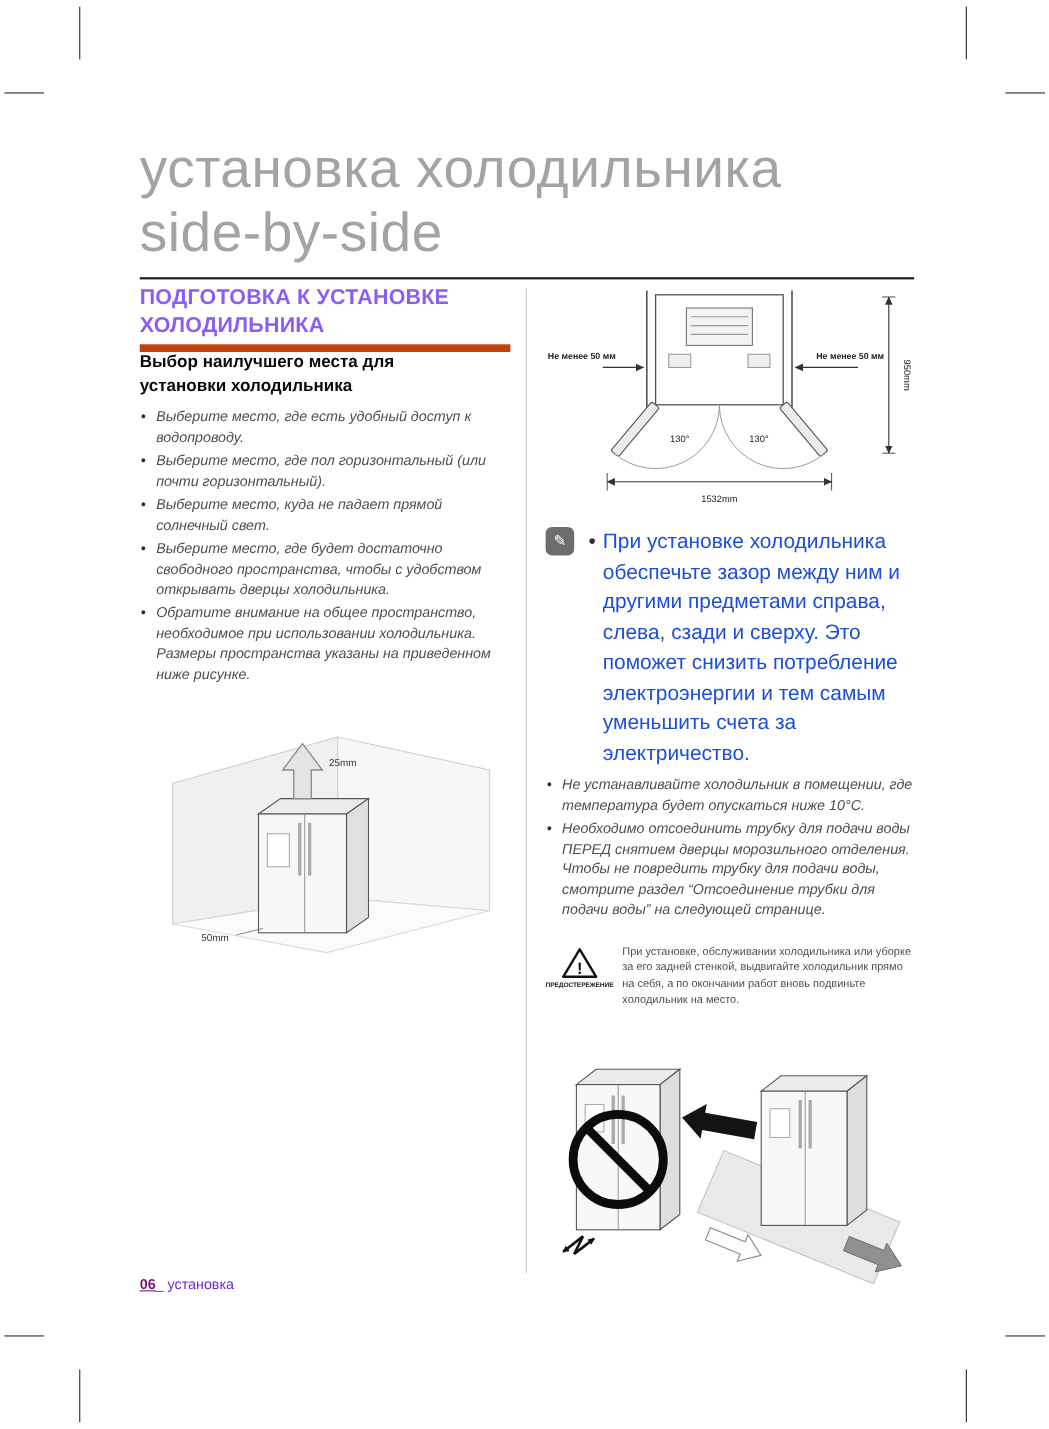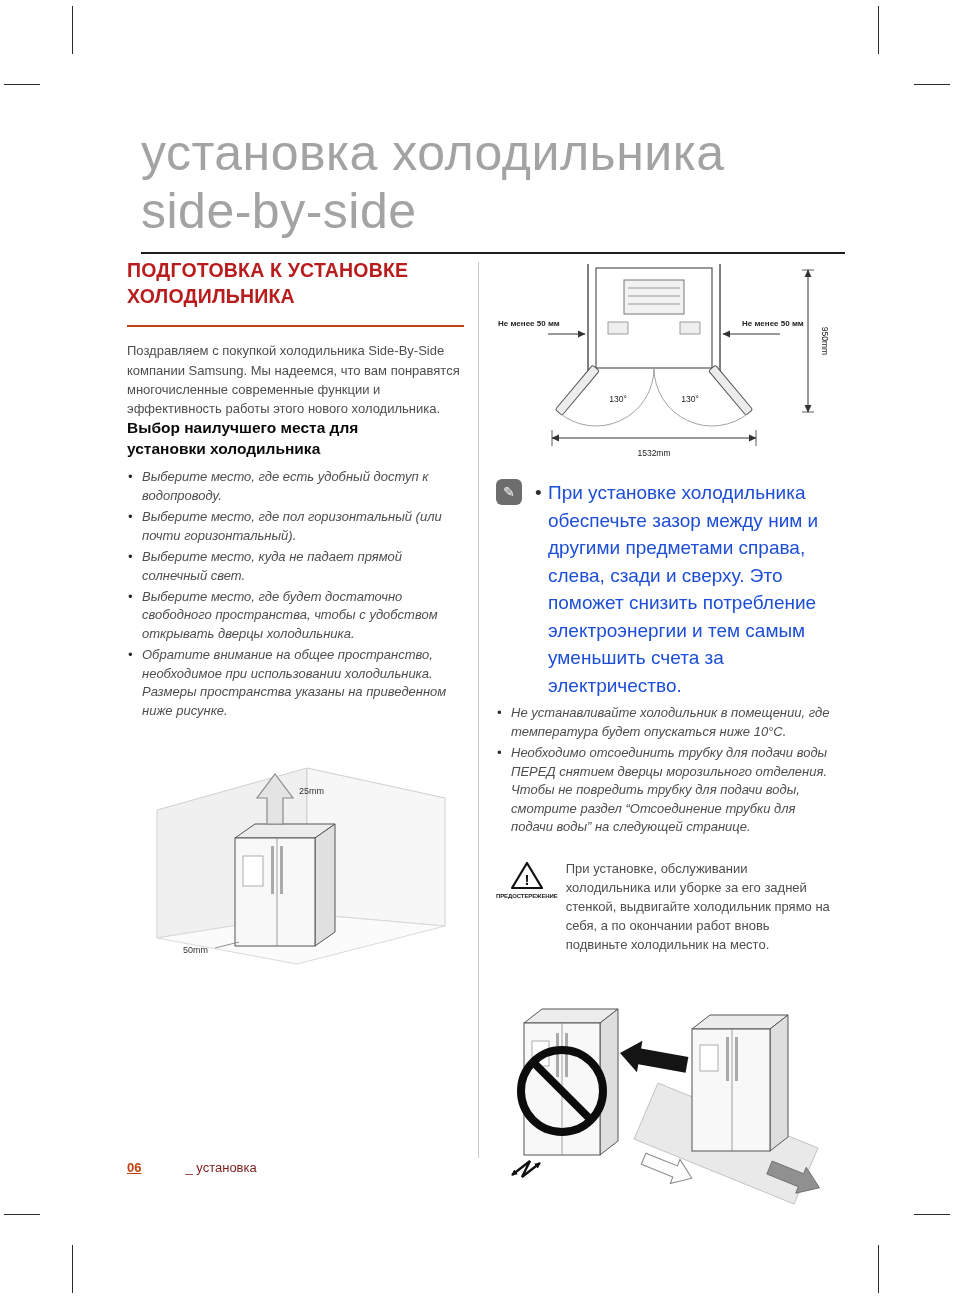--- a/index.html
+++ b/index.html
@@ -10,36 +10,36 @@
     color:#4e4e4e;
   }
   .page { position:absolute; inset:0; background:#fff; overflow:hidden; }
 
   
   .crop { position:absolute; background:#2b2b2b; }
   .crop.v { width:1px; height:48px; }
   .crop.h { width:36px; height:1px; }
 
   
-  .title-block { position:absolute; left:141px; top:124px; width:704px; }
+  .title-block { position:absolute; left:127px; top:124px; width:704px; }
   .title-line {
     font-size:50px; line-height:58px; font-weight:400;
     color:#a3a3a3; letter-spacing:0.5px;
   }
   .title-rule { margin-top:12px; border-top:2px solid #1c1c1c; }
 
   .col-divider { position:absolute; left:478px; top:262px; width:1px; height:896px; background:#c9c9c9; }
 
   .col { position:absolute; top:258px; }
   .col.left  { left:127px; width:337px; }
   .col.right { left:496px; width:336px; }
 
   .section-heading {
-    font-size:19.5px; line-height:1.32; font-weight:700; color:#b91c1c;
-    padding-bottom:16px; border-bottom:2px solid #c2410c; letter-spacing:0.2px;
+    font-size:19.5px; line-height:1.32; font-weight:700; color:#8b5cf6;
+    padding-bottom:4px; border-bottom:7px solid #c2410c; letter-spacing:0.2px;
   }
   .intro { margin-top:14px; font-size:13px; line-height:1.48; color:#4e4e4e; }
   .subheading {
     margin-top:0; font-size:15.5px; line-height:1.32; font-weight:700;
     color:#0a0a0a; max-width:295px;
   }
   ul.bullets { list-style:none; margin-top:9px;font-style:italic; }
   ul.bullets li {
     position:relative; padding-left:15px; font-size:13px; line-height:1.42;
     color:#4e4e4e; margin-bottom:3px;
@@ -67,26 +67,26 @@
   .bullet-solo::before { content:"•"; position:absolute; left:0; color:#2e2e2e; }
   .note ul.bullets { margin-top:5px; }
 
   
   .caution { margin-top:22px; display:flex; gap:8px; align-items:flex-start; }
   .caution-icon-wrap { flex:0 0 56px; text-align:center; padding-top:2px; }
   .caution-label {
     display:block; font-size:6px; font-weight:700; color:#1d1d1d;
     letter-spacing:-0.1px; margin-top:2px; white-space:nowrap;
   }
-  .caution-text { flex:1; font-size:13px; line-height:1.48; color:#4e4e4e; }
+  .caution-text { flex:1; font-size:10px; line-height:1.48; color:#4e4e4e; }
 
   
   .page-footer { position:absolute; left:127px; top:1160px; font-size:13px; }
-  .page-num { font-weight:700; color:#c2410c;text-decoration:underline; }
-  .page-sec { color:#7f1d1d;margin-left:44px; }
+  .page-num { font-weight:700; color:#701a75;text-decoration:underline; }
+  .page-sec { color:#6d28d9; }
 </style>
 </head>
 <body>
 
 <div class="page">
 
   <div class="crop v" style="left:72px;top:6px"></div>
   <div class="crop v" style="left:878px;top:6px"></div>
   <div class="crop v" style="left:72px;top:1245px"></div>
   <div class="crop v" style="left:878px;top:1245px"></div>
@@ -98,21 +98,20 @@
   <header class="title-block">
     <div class="title-line">установка холодильника</div>
     <div class="title-line">side-by-side</div>
     <div class="title-rule"></div>
   </header>
 
   <div class="col-divider"></div>
 
   <section class="col left">
     <h2 class="section-heading">ПОДГОТОВКА К УСТАНОВКЕ ХОЛОДИЛЬНИКА</h2>
-    <p class="intro">Поздравляем с покупкой холодильника Side-By-Side компании Samsung. Мы надеемся, что вам понравятся многочисленные современные функции и эффективность работы этого нового холодильника.</p>
     <h3 class="subheading">Выбор наилучшего места для установки холодильника</h3>
 
     <ul class="bullets">
       <li>Выберите место, где есть удобный доступ к водопроводу.</li>
       <li>Выберите место, где пол горизонтальный (или почти горизонтальный).</li>
       <li>Выберите место, куда не падает прямой солнечный свет.</li>
       <li>Выберите место, где будет достаточно свободного пространства, чтобы с удобством открывать дверцы холодильника.</li>
       <li>Обратите внимание на общее пространство, необходимое при использовании холодильника. Размеры пространства указаны на приведенном ниже рисунке.</li>
     </ul>
 

